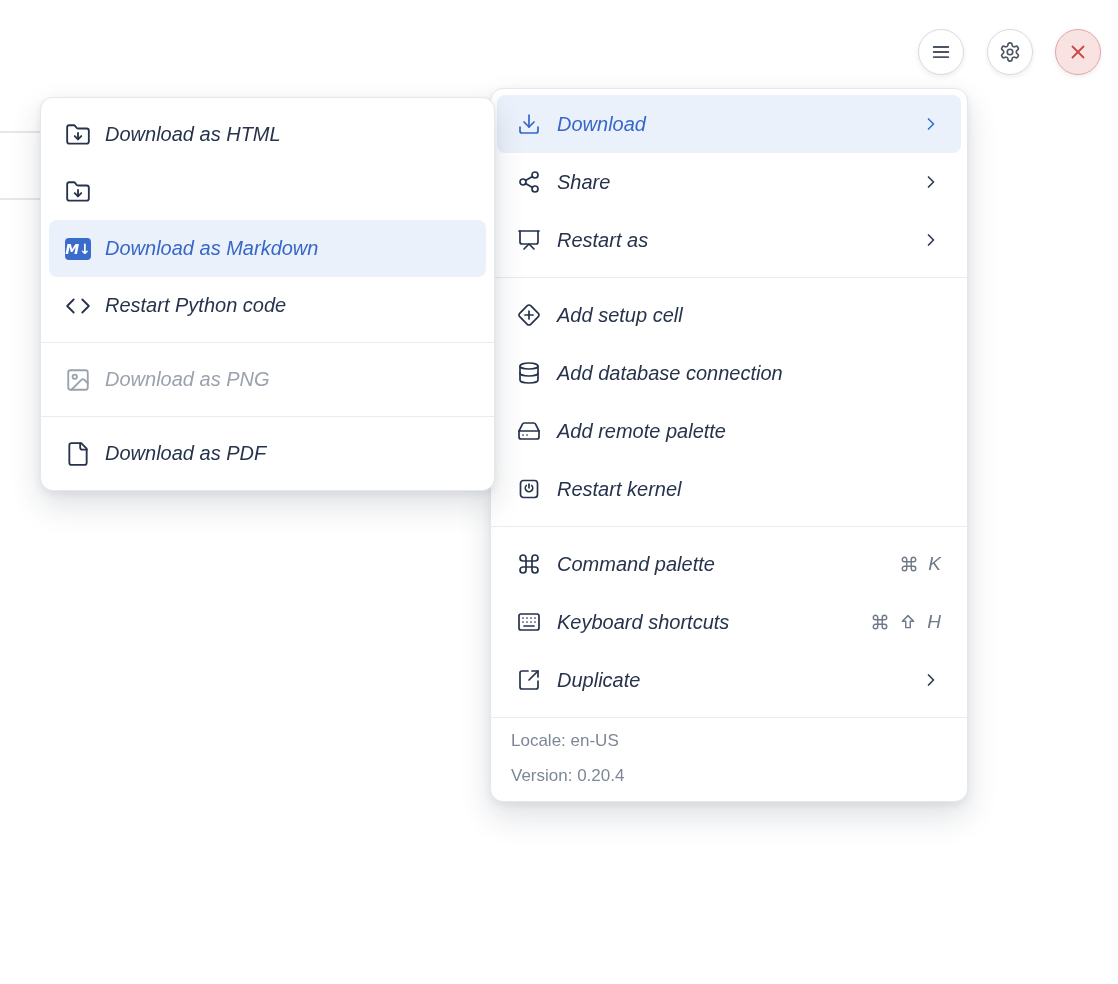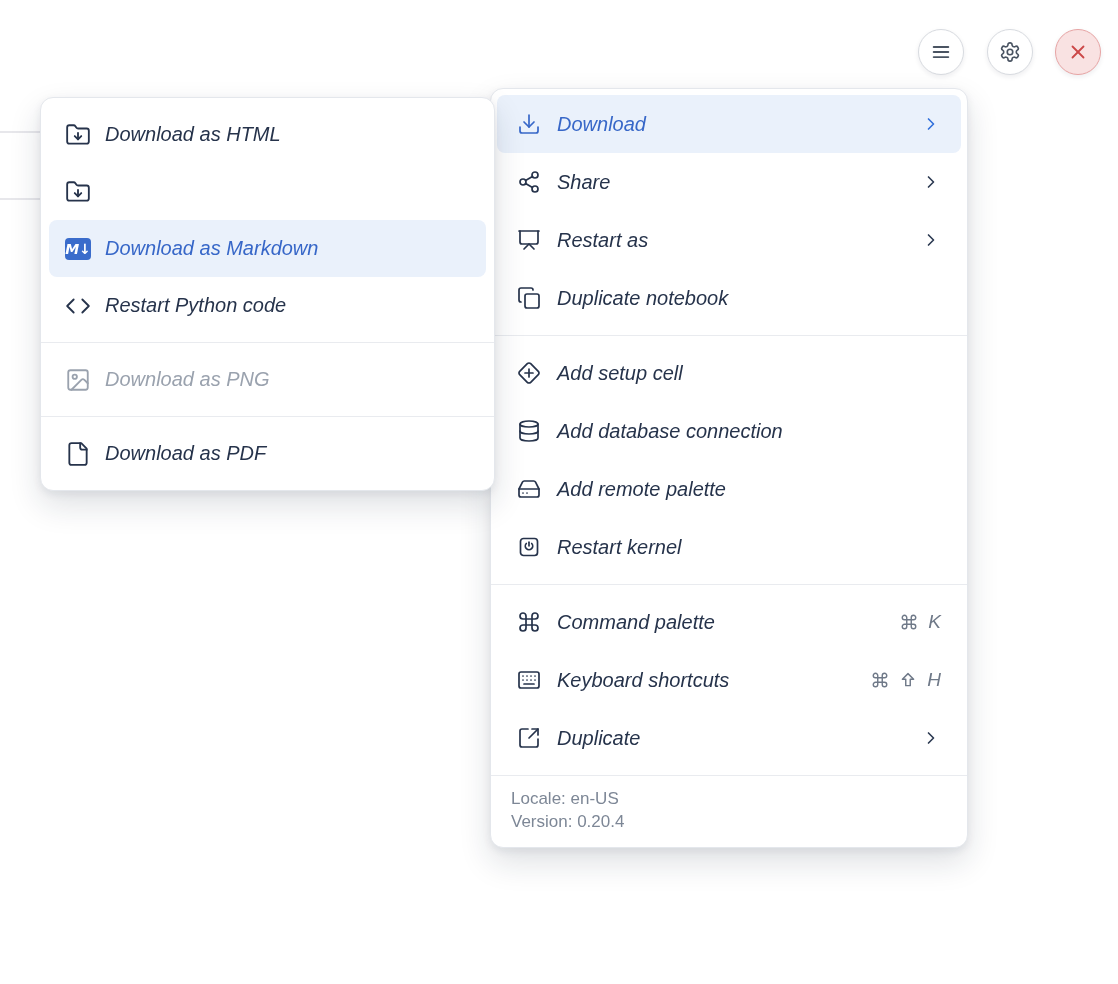--- a/index.html
+++ b/index.html
@@ -59,21 +59,21 @@
   .menu-item.highlighted .chevron { color:#3170DB; }
   .chevron svg { width:100%; height:100%; }
   .shortcut {
     margin-left:auto; display:flex; align-items:center; gap:10px;
     color:#6F7988; font-size:19px;
   }
   .shortcut svg { width:18px; height:18px; }
   .menu-footer {
     border-top:1px solid #E9EBEF; margin:8px -6px 0 -6px;
     padding:14px 20px 16px 20px;
-    display:flex; flex-direction:column; gap:4px;
+    display:flex; flex-direction:column; gap:16px;
     color:#7D8796; font-size:17px;
   }
   .footer-line { line-height:1.1; }
 </style>
 </head>
 <body>
 
 <div class="underlay-line" style="top:131px"></div>
 <div class="underlay-line" style="top:198px"></div>
 
@@ -136,29 +136,20 @@
           <path d="M21 3v11a2 2 0 0 1-2 2H5a2 2 0 0 1-2-2V3"></path>
           <path d="m7 21 5-5 5 5"></path>
         </svg>
     </span>
     <span>Restart as</span>
     <span class="chevron"><svg viewBox="0 0 24 24" fill="none" stroke="currentColor" stroke-width="2" stroke-linecap="round" stroke-linejoin="round">
           <path d="m9 18 6-6-6-6"></path>
         </svg></span>
   </div>
 
-  <div class="menu-item">
-    <span class="mi-icon">
-      <svg viewBox="0 0 24 24" fill="none" stroke="currentColor" stroke-width="1.7" stroke-linecap="round" stroke-linejoin="round">
-          <rect width="14" height="14" x="8" y="8" rx="2" ry="2"></rect>
-          <path d="M4 16c-1.1 0-2-.9-2-2V4c0-1.1.9-2 2-2h10c1.1 0 2 .9 2 2"></path>
-        </svg>
-    </span>
-    <span>Duplicate notebook</span>
-  </div>
 
 
   <div class="separator"></div>
 
   <div class="menu-item">
     <span class="mi-icon">
       <svg viewBox="0 0 24 24" fill="none" stroke="currentColor" stroke-width="1.7" stroke-linecap="round" stroke-linejoin="round">
           <path d="M12 8v8"></path>
           <path d="M2.7 10.3a2.41 2.41 0 0 0 0 3.41l7.59 7.59a2.41 2.41 0 0 0 3.41 0l7.59-7.59a2.41 2.41 0 0 0 0-3.41L13.7 2.71a2.41 2.41 0 0 0-3.41 0Z"></path>
           <path d="M8 12h8"></path>

